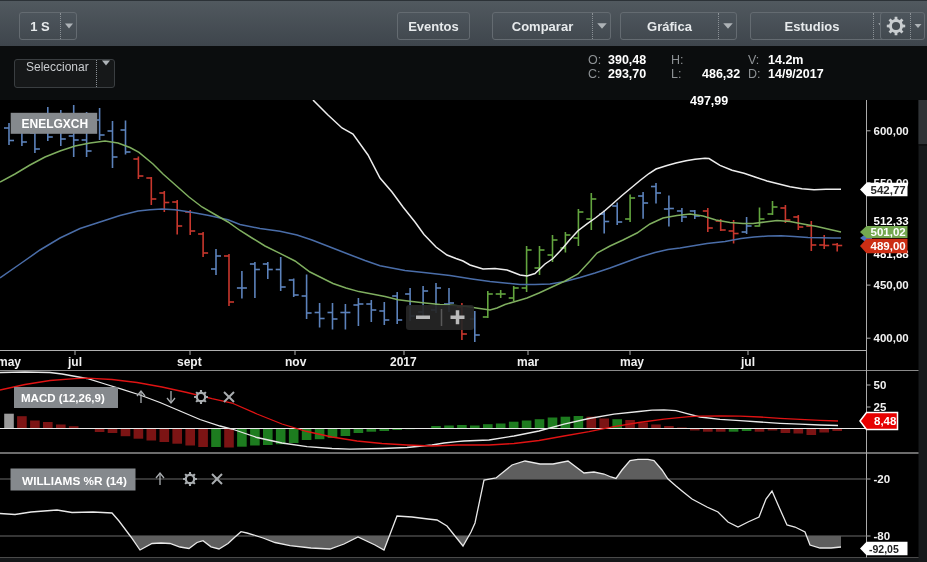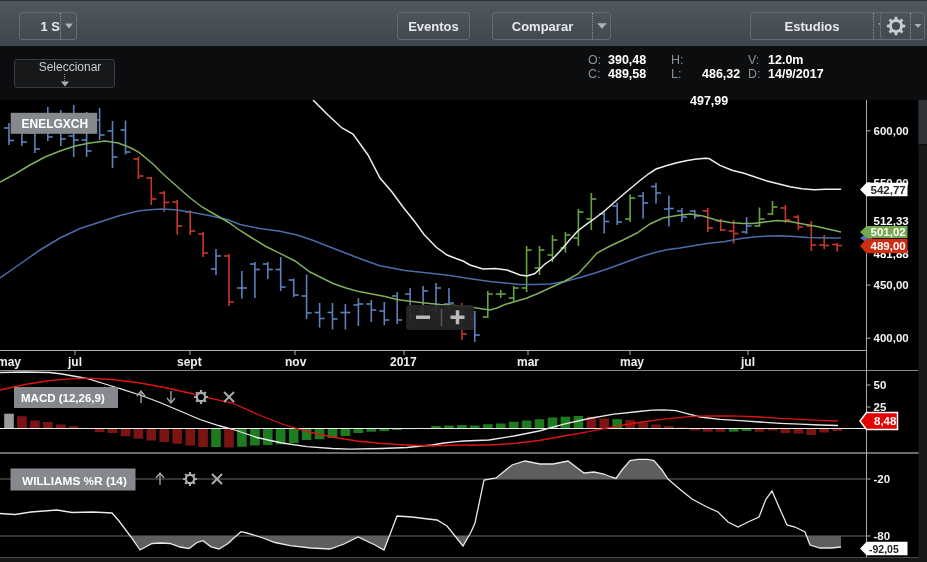--- a/index.html
+++ b/index.html
@@ -10,39 +10,46 @@
   background:linear-gradient(#51595f,#3e454c); border-top:1px solid #2c3237; }
 .tbtn { position:absolute; top:11px; height:28px; border:1px solid #646b71; border-radius:3px;
   background:linear-gradient(#4d555c,#42494f); color:#e7eaec; font-weight:bold; font-size:13px;
   display:flex; align-items:center; justify-content:center; }
 .caret { width:0; height:0; border-left:5px solid transparent; border-right:5px solid transparent;
   border-top:6px solid #aeb3b7; }
 .sep { border-left:1px dotted #8b9196; height:26px; }
 
 #infobar { position:absolute; left:0; top:46px; width:100%; height:54px; background:#0b0d0e; }
 #selbox { position:absolute; left:14px; top:13px; width:101px; height:29px; background:#161819;
-  border:1px solid #3a3e41; border-radius:3px; color:#c9cccf; font-size:12px; display:flex; align-items:center;flex-direction:column; }
+  border:1px solid #3a3e41; border-radius:3px; color:#c9cccf; font-size:12px; display:flex; align-items:flex-start; }
 #ohlc { position:absolute; left:0; top:0; width:100%; height:54px; color:#ffffff;
   font-size:12.5px; font-weight:bold; }
 #ohlc span { position:absolute; white-space:nowrap; line-height:13px; }
 #ohlc .lb { color:#8e9295; font-weight:normal; }
 </style></head>
 <body>
 <div id="app">
   <div id="toolbar">
     <div class="tbtn" style="left:19px; width:58px;">
-      <span style="flex:1;text-align:right;">1 S</span>
+      <span style="flex:1;text-align:center;">1 S</span>
         <div class="sep"></div>
       <span style="width:15px;display:flex;justify-content:center;">
           <span class="caret" style="transform:scale(0.8);"></span>
         </span>
     </div>
     <div class="tbtn" style="left:397px; width:73px;">Eventos</div>
     <div class="tbtn" style="left:492px; width:119px;">
       <span style="flex:1;text-align:center;">Comparar</span>
+        <div class="sep"></div>
+      <span style="width:17px;display:flex;justify-content:center;">
+          <span class="caret" style="transform:scale(0.95);"></span>
+        </span>
+    </div>
+    <div class="tbtn" style="left:620px; width:117px;">
+      <span style="flex:1;text-align:center;">Gráfica</span>
         <div class="sep"></div>
       <span style="width:17px;display:flex;justify-content:center;">
           <span class="caret" style="transform:scale(0.95);"></span>
         </span>
     </div>
     <div class="tbtn" style="left:750px; width:142px;">
       <span style="flex:1;text-align:center;">Estudios</span>
         <div class="sep"></div>
       <span style="width:17px;display:flex;justify-content:center;">
           <span class="caret" style="transform:scale(0.95);"></span>
@@ -68,23 +75,23 @@
       <span style="width:17px;display:flex;justify-content:center;">
           <span class="caret" style="transform:scale(0.8);"></span>
         </span>
     </div>
     <div id="ohlc">
       <span class="lb" style="left:588px; top:8px;">O:</span>
         <span style="left:608px; top:8px;">390,48</span>
       <span class="lb" style="left:671px; top:8px;">H:</span>
         <span style="left:690px; top:8px;margin-top:41px;">497,99</span>
       <span class="lb" style="left:748px; top:8px;">V:</span>
-        <span style="left:768px; top:8px;">12.0m</span>
+        <span style="left:768px; top:8px;">14.2m</span>
       <span class="lb" style="left:588px; top:22px;">C:</span>
-        <span style="left:608px; top:22px;">489,58</span>
+        <span style="left:608px; top:22px;">293,70</span>
       <span class="lb" style="left:671px; top:22px;">L:</span>
         <span style="left:702px; top:22px;">486,32</span>
       <span class="lb" style="left:748px; top:22px;">D:</span>
         <span style="left:768px; top:22px;">14/9/2017</span>
     </div>
   </div>
   <svg width="927" height="462" viewBox="0 100 927 462" style="position:absolute;left:0;top:100px;" shape-rendering="auto">
 <line x1="0" y1="350.5" x2="866.5" y2="350.5" stroke="#b0b0b0" stroke-width="1"></line>
 <line x1="0" y1="370.5" x2="927" y2="370.5" stroke="#8a8a8a" stroke-width="1"></line>
 <line x1="0" y1="453" x2="927" y2="453" stroke="#909090" stroke-width="1.6"></line>

